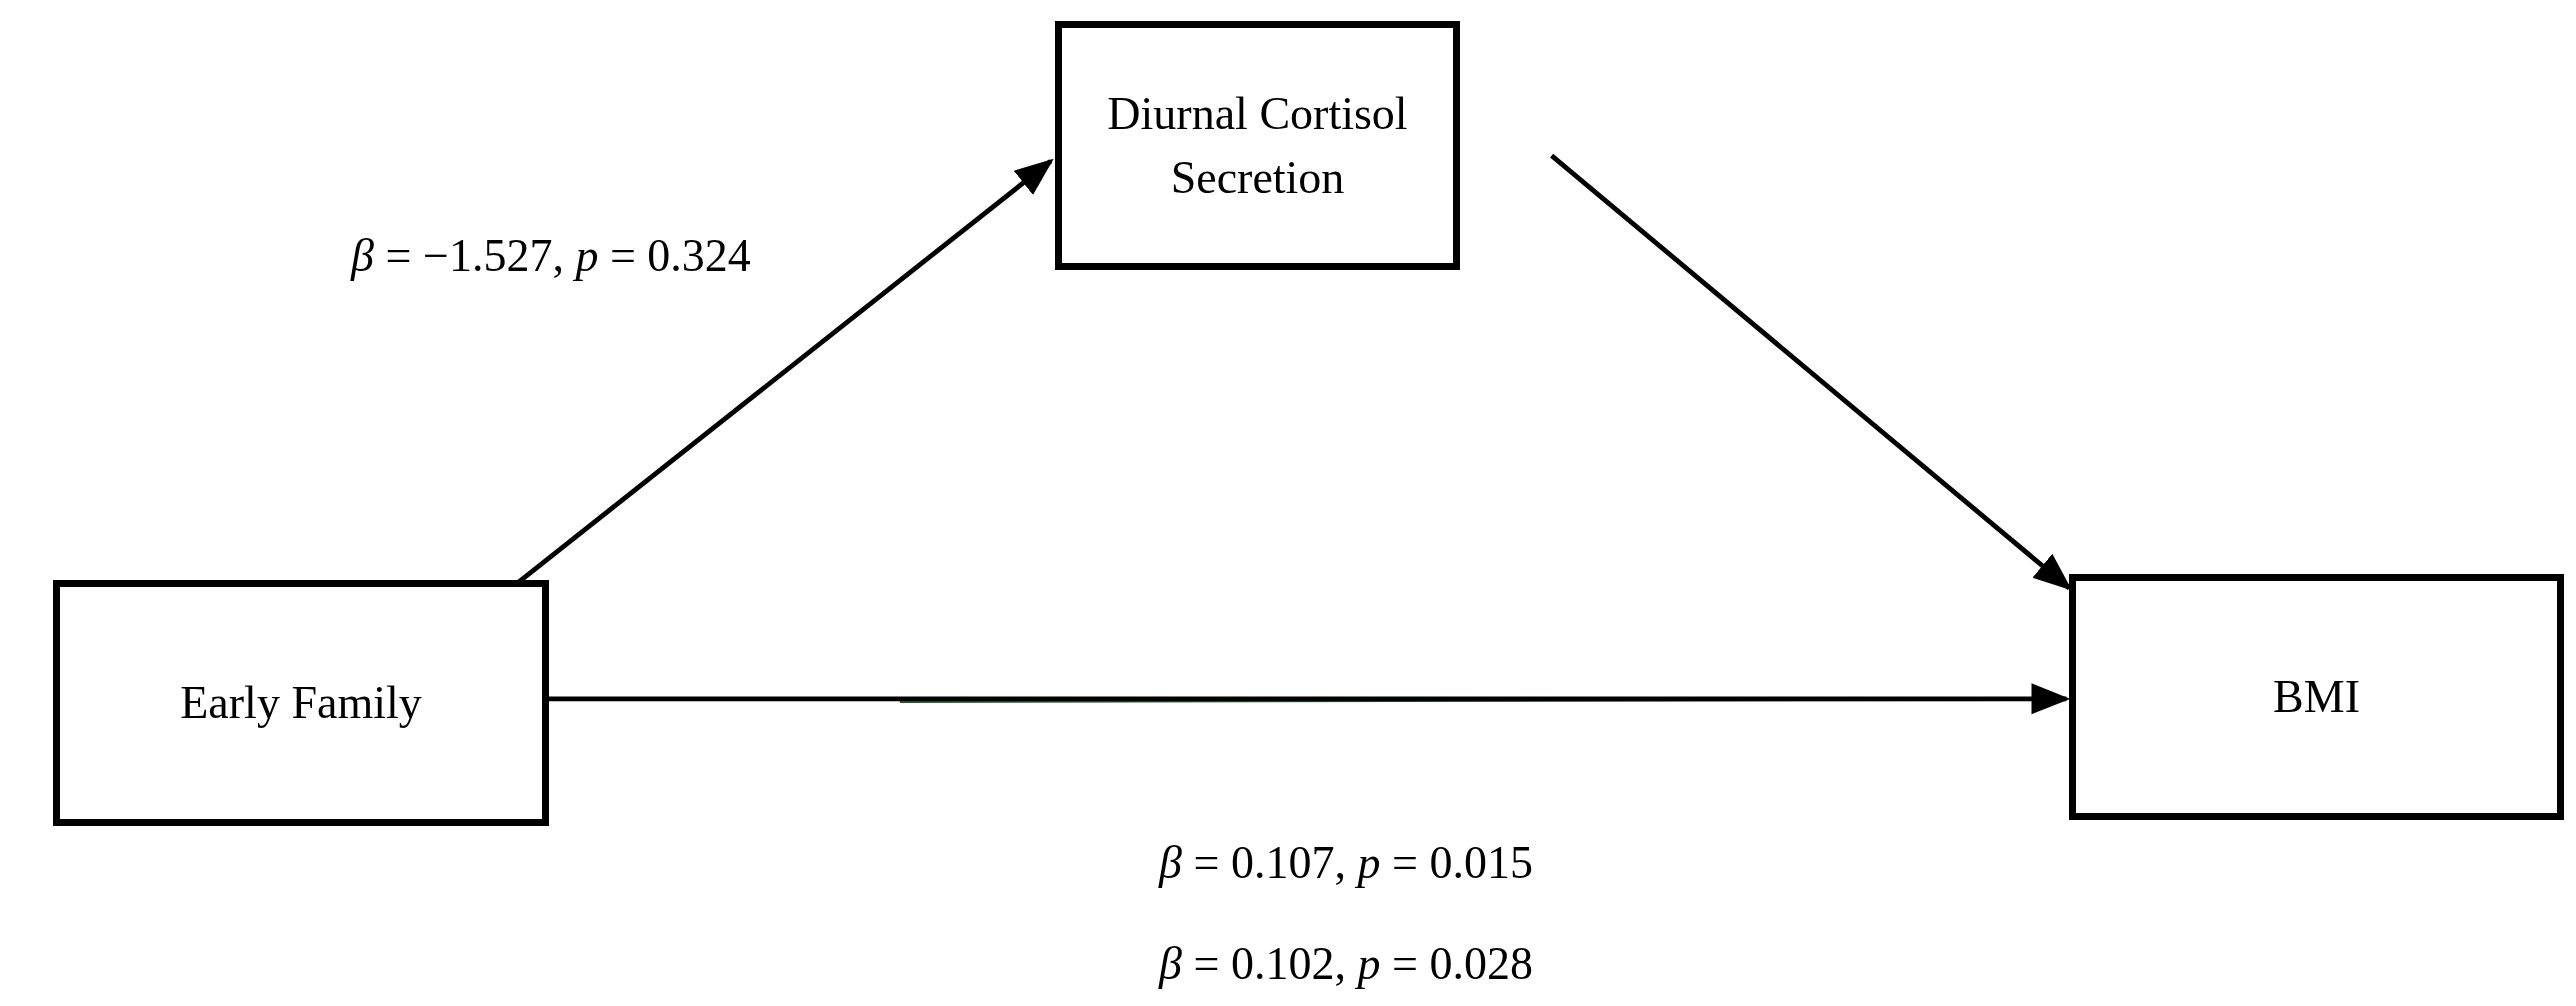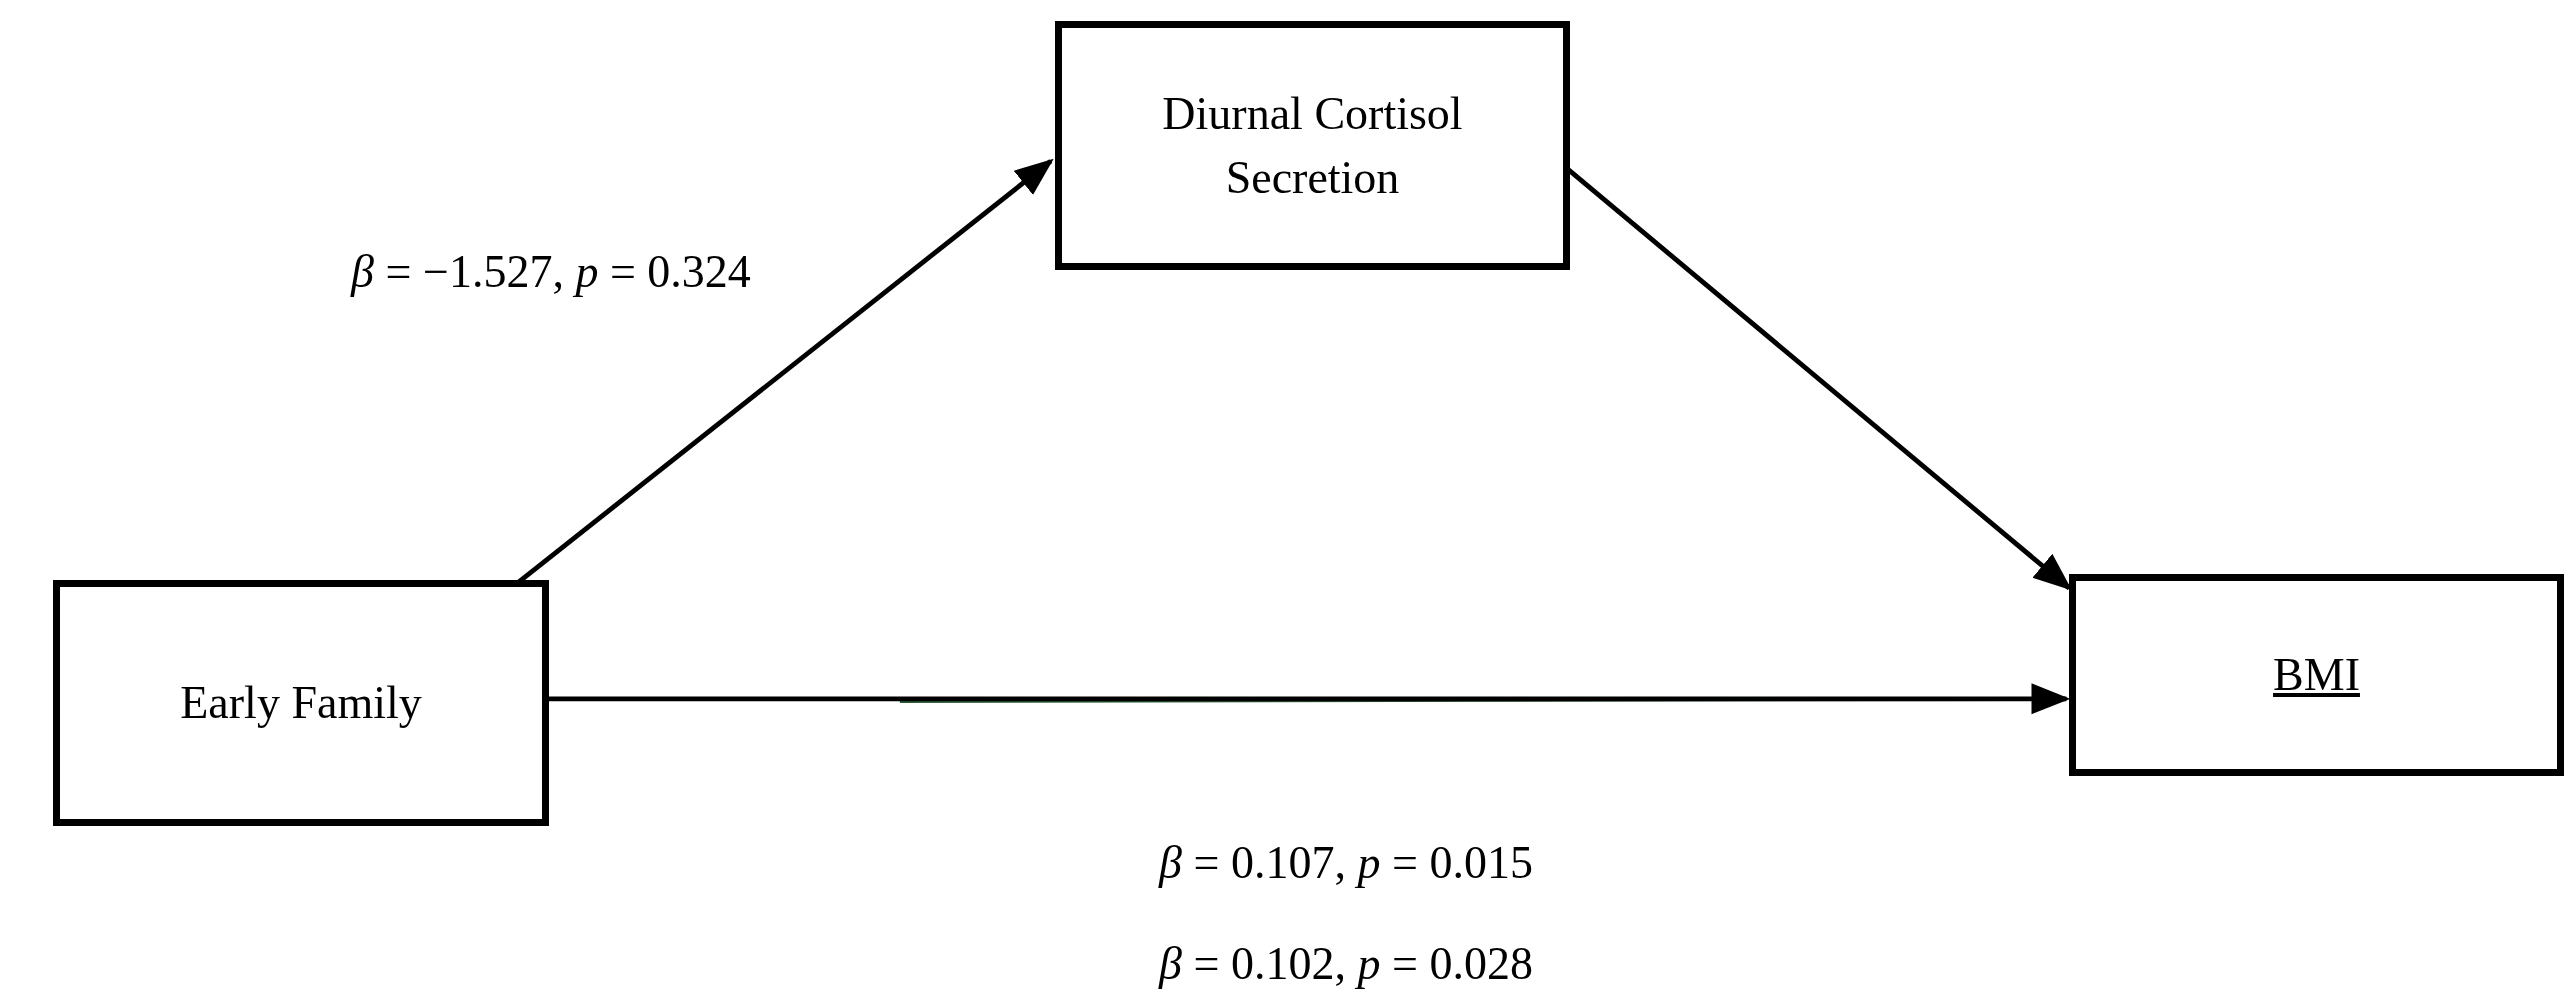--- a/index.html
+++ b/index.html
@@ -30,30 +30,30 @@
     background: #ffffff;
     display: flex;
     flex-direction: column;
     align-items: center;
     justify-content: center;
     text-align: center;
     font-size: 46px;
     line-height: 1.38;
   }
   .node-predictor { left: 25px;   top: 580px; width: 496px; height: 246px; margin-left: 28px; }
-  .node-mediator  { left: 1055px; top: 21px;  width: 515px; height: 249px; }
-  .node-outcome   { left: 2069px; top: 574px; width: 495px; height: 202px; text-decoration: underline; }
+  .node-mediator  { left: 1055px; top: 21px;  width: 405px; height: 249px; }
+  .node-outcome   { left: 2069px; top: 574px; width: 495px; height: 246px; }
   .node-line { display: block; }
   .stat-label {
     position: absolute;
     transform: translate(-50%, -50%);
     font-size: 46px;
     white-space: pre;
   }
-  .stat-a      { left: 528px;  top: 271px;  }
+  .stat-a      { left: 528px;  top: 255px;  }
   .stat-b      { left: 2211px; top: 255px;  }
   .stat-c      { left: 1323px; top: 862px; }
   .stat-cprime { left: 1323px; top: 963px; }
   .it { font-style: italic; }
 </style>
 </head>
 <body>
 
 <div class="canvas">
 

